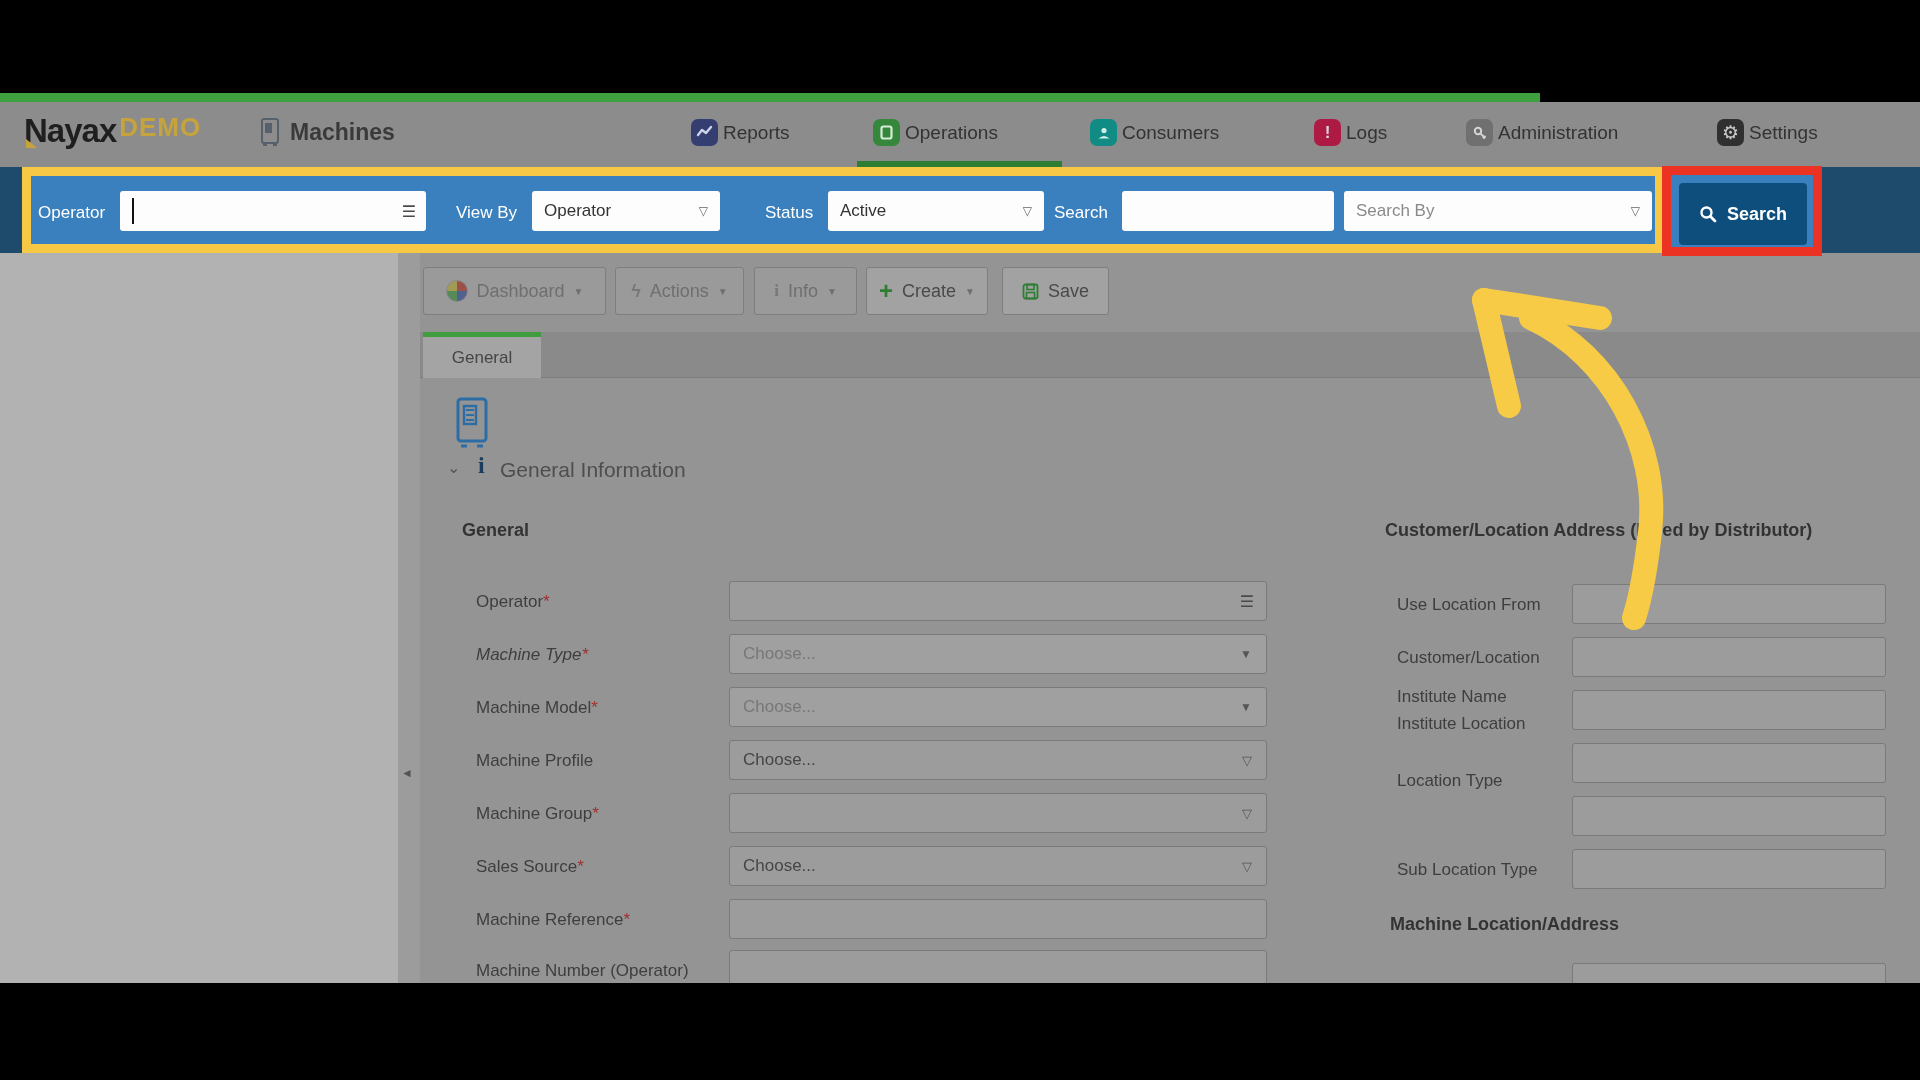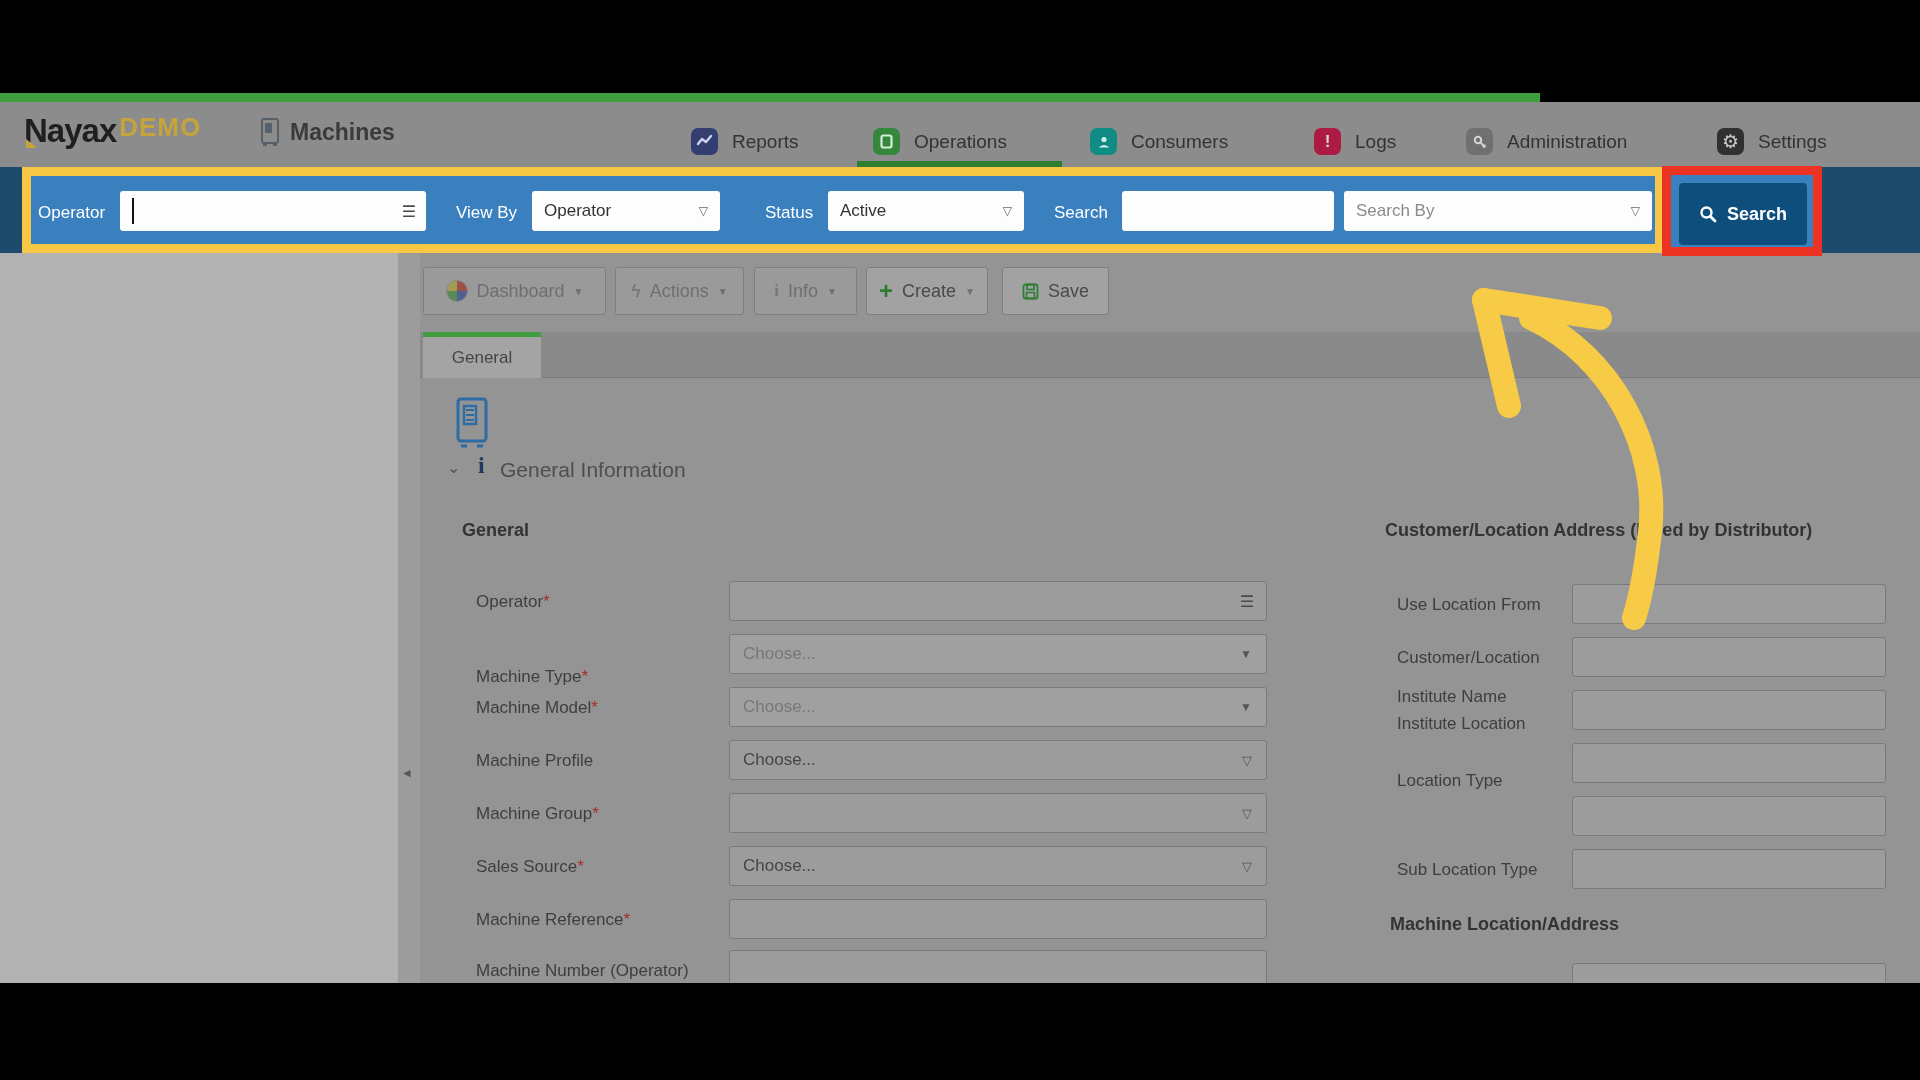--- a/index.html
+++ b/index.html
@@ -13,21 +13,21 @@
   .black-bottom{left:0;top:983px;width:1920px;height:97px;background:#000;z-index:40;}
   
   .header{left:0;top:102px;width:1920px;height:65px;background:#8C8C8C;}
   .logo{left:24px;top:112px;height:44px;display:flex;align-items:flex-start;}
   .logo-main{font-size:33px;font-weight:800;color:#1F1F1F;letter-spacing:-1px;position:relative;}
   .logo-wedge{position:absolute;left:2px;bottom:2px;width:0;height:0;
     border-left:11px solid #C7A33B;border-top:9px solid transparent;}
   .logo-demo{font-size:26px;font-weight:800;color:#C7A33B;letter-spacing:1px;margin-left:3px;}
   .page-title-wrap{left:260px;top:118px;display:flex;align-items:center;gap:10px;}
   .page-title{font-size:23px;color:#3A3A3A;font-weight:bold;}
-  .nav-item{top:128px;display:flex;align-items:center;gap:14px;font-size:19px;color:#333;}
+  .nav-item{top:119px;display:flex;align-items:center;gap:5px;font-size:19px;color:#333;}
   .nav-ico{width:27px;height:27px;border-radius:7px;display:flex;align-items:center;
            justify-content:center;color:#cfcfcf;flex:0 0 auto;}
   .ico-reports{background:#353E70;} .ico-operations{background:#35873B;}
   .ico-consumers{background:#108C84;} .ico-logs{background:#AD1A44;}
   .ico-admin{background:#707070;} .ico-settings{background:#303030;}
   .ico-logs span{color:#d8d8d8;font-weight:bold;font-size:17px;}
   .ico-settings span{color:#c9c9c9;font-size:19px;line-height:1;}
   .nav-underline{left:857px;top:161px;width:205px;height:6px;background:#2E7D32;}
   
   .filter-bar{left:0;top:167px;width:1920px;height:86px;background:#1E4A6C;}
@@ -171,21 +171,21 @@
     <span class="fb-list-ico">☰</span>
   </div>
 
   <div class="abs fb-label" style="left:456px;">View By</div>
   <div class="abs fb-field" style="left:532px;width:188px;">
     <span>Operator</span>
     <span class="fb-caret">▽</span>
   </div>
 
   <div class="abs fb-label" style="left:765px;">Status</div>
-  <div class="abs fb-field" style="left:828px;width:196px;">
+  <div class="abs fb-field" style="left:828px;width:216px;">
     <span>Active</span>
     <span class="fb-caret">▽</span>
   </div>
 
   <div class="abs fb-label" style="left:1054px;">Search</div>
   <div class="abs fb-field" style="left:1122px;width:212px;">
     <span></span>
   </div>
 
   <div class="abs fb-field" style="left:1344px;width:308px;">
@@ -255,21 +255,21 @@
 
   <div class="abs col-heading" style="left:462px;top:520px;">General</div>
   <div class="abs col-heading" style="left:1385px;top:520px;">Customer/Location Address (Filled by Distributor)</div>
 
   <div class="abs frm-label lbl-l" style="top:592px;"><span>Operator</span><span class="req">*</span></div>
   <div class="abs ctl ctl-l" style="top:581px;">
     <span></span>
     <span class="list-ico">☰</span>
   </div>
 
-  <div class="abs frm-label lbl-l" style="top:667px;"><span>Machine Type</span><span class="req">*</span></div>
+  <div class="abs frm-label lbl-l" style="top:645px;font-style:italic;"><span>Machine Type</span><span class="req">*</span></div>
   <div class="abs ctl ctl-l" style="top:634px;background:#A0A0A0;">
     <span class="choose-dis">Choose...</span>
     <span class="caret-solid">▼</span>
   </div>
 
   <div class="abs frm-label lbl-l" style="top:698px;"><span>Machine Model</span><span class="req">*</span></div>
   <div class="abs ctl ctl-l" style="top:687px;background:#A0A0A0;">
     <span class="choose-dis">Choose...</span>
     <span class="caret-solid">▼</span>
   </div>

